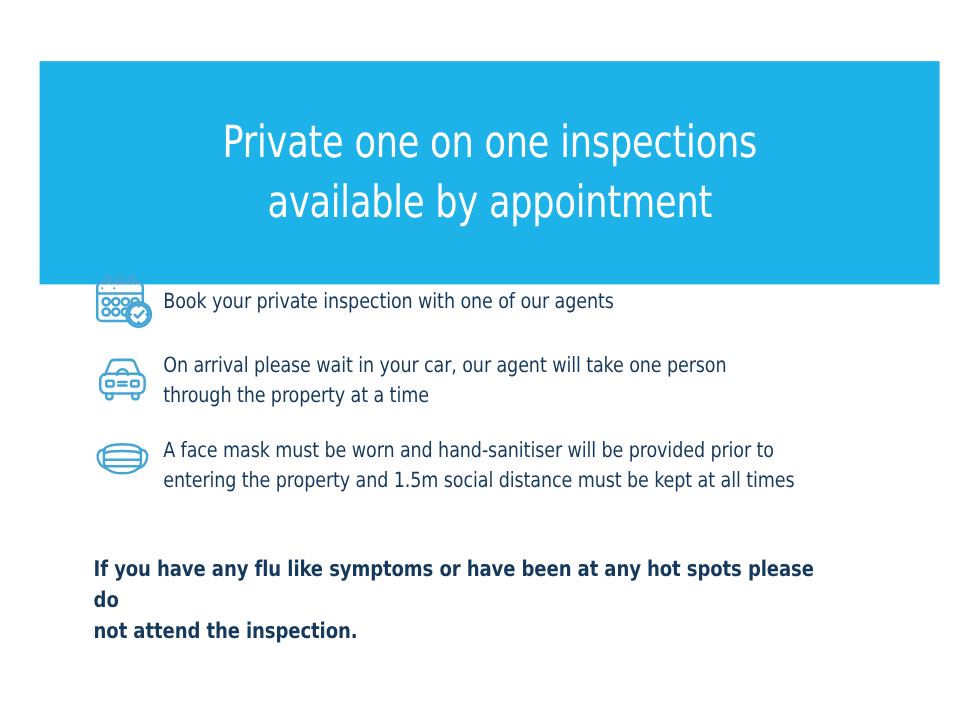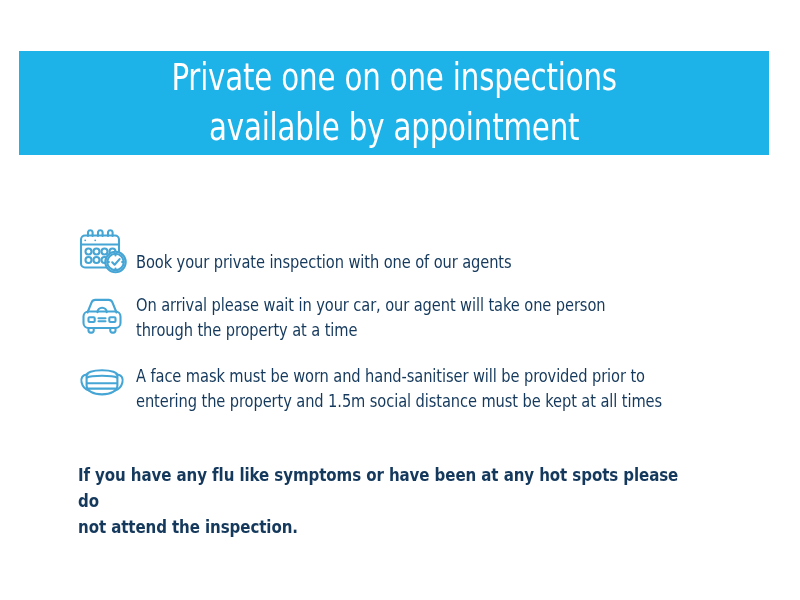--- a/index.html
+++ b/index.html
@@ -19,24 +19,24 @@
     position: absolute;
     left: 0; top: 0;
     width: 800px;
     height: 600px;
     background: #ffffff;
   }
 
   
   .banner {
     position: absolute;
-    left: 19px;
+    left: 33px;
     top: 51px;
     width: 750px;
-    height: 104px;
+    height: 186px;
     background: #1db2e8;
     display: flex;
     align-items: center;
     justify-content: center;
     box-sizing: border-box;
     padding: 0 40px;
   }
   .banner-title {
     color: #ffffff;
     font-family: "DejaVu Sans Condensed", "Liberation Sans Narrow", "Liberation Sans", sans-serif;
@@ -84,21 +84,21 @@
     transform: scaleX(0.93);
     transform-origin: left center;
     white-space: pre-line;
     padding-top: 9px;
   }
 
   .row-calendar .bullet-text { padding-top: 13px; }
   .row-car .bullet-text { padding-top: 4px; }
   .row-mask .bullet-text { padding-top: 3px; }
 
-  .row-calendar { margin-bottom: 14px; align-items: flex-end; }
+  .row-calendar { margin-bottom: 14px; }
   .row-car { margin-bottom: 18px; align-items: center; }
 
   
   .footer-note {
     position: absolute;
     left: 78px;
     top: 462px;
     width: 670px;
     color: #15395c;
     font-family: "DejaVu Sans Condensed", "Liberation Sans Narrow", "Liberation Sans", sans-serif;

